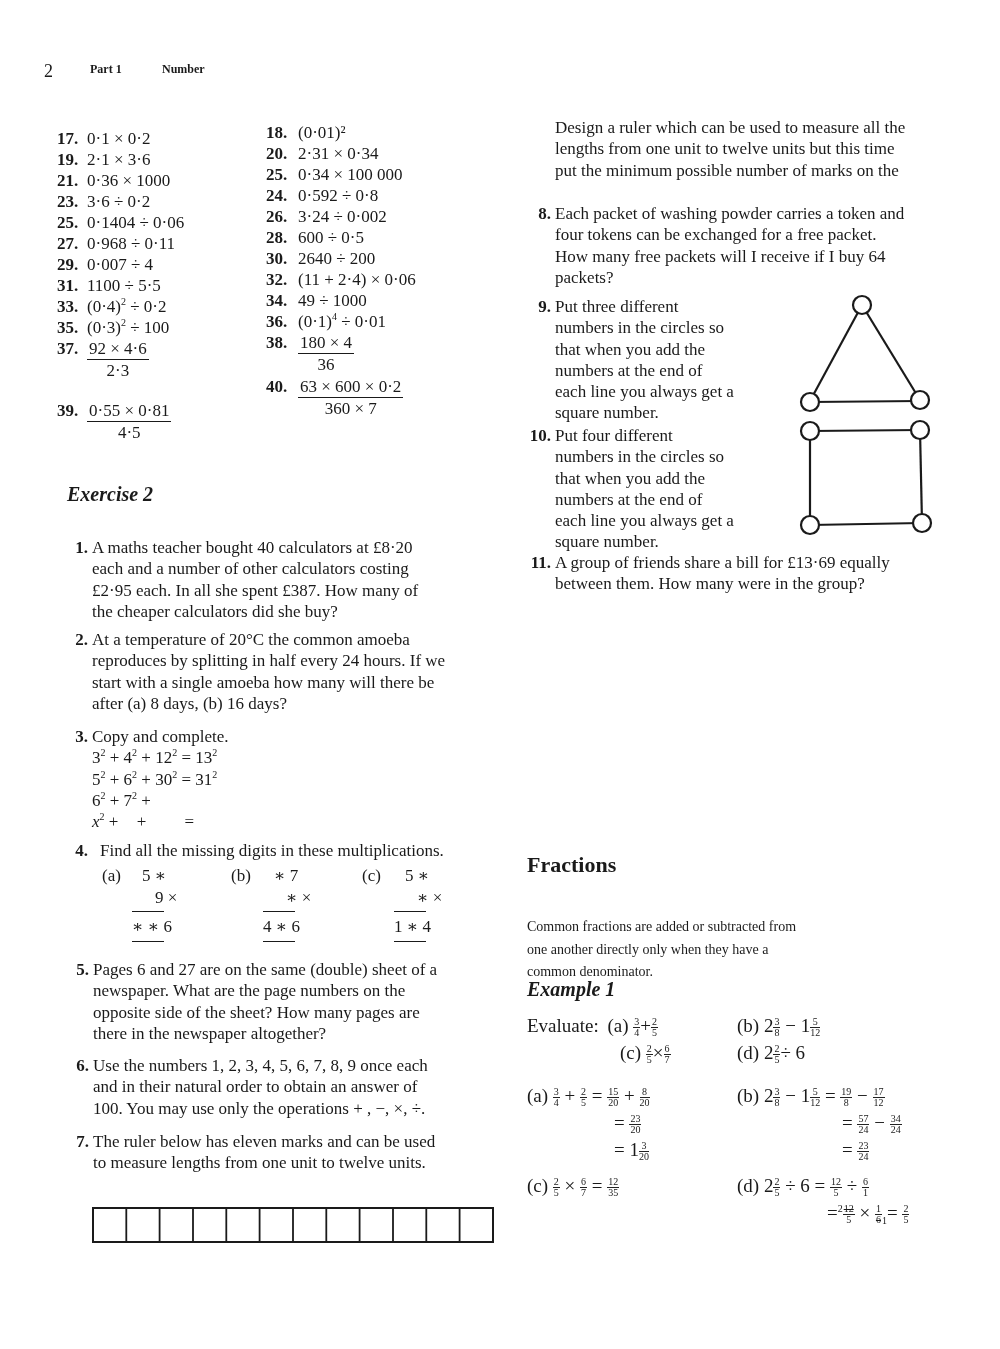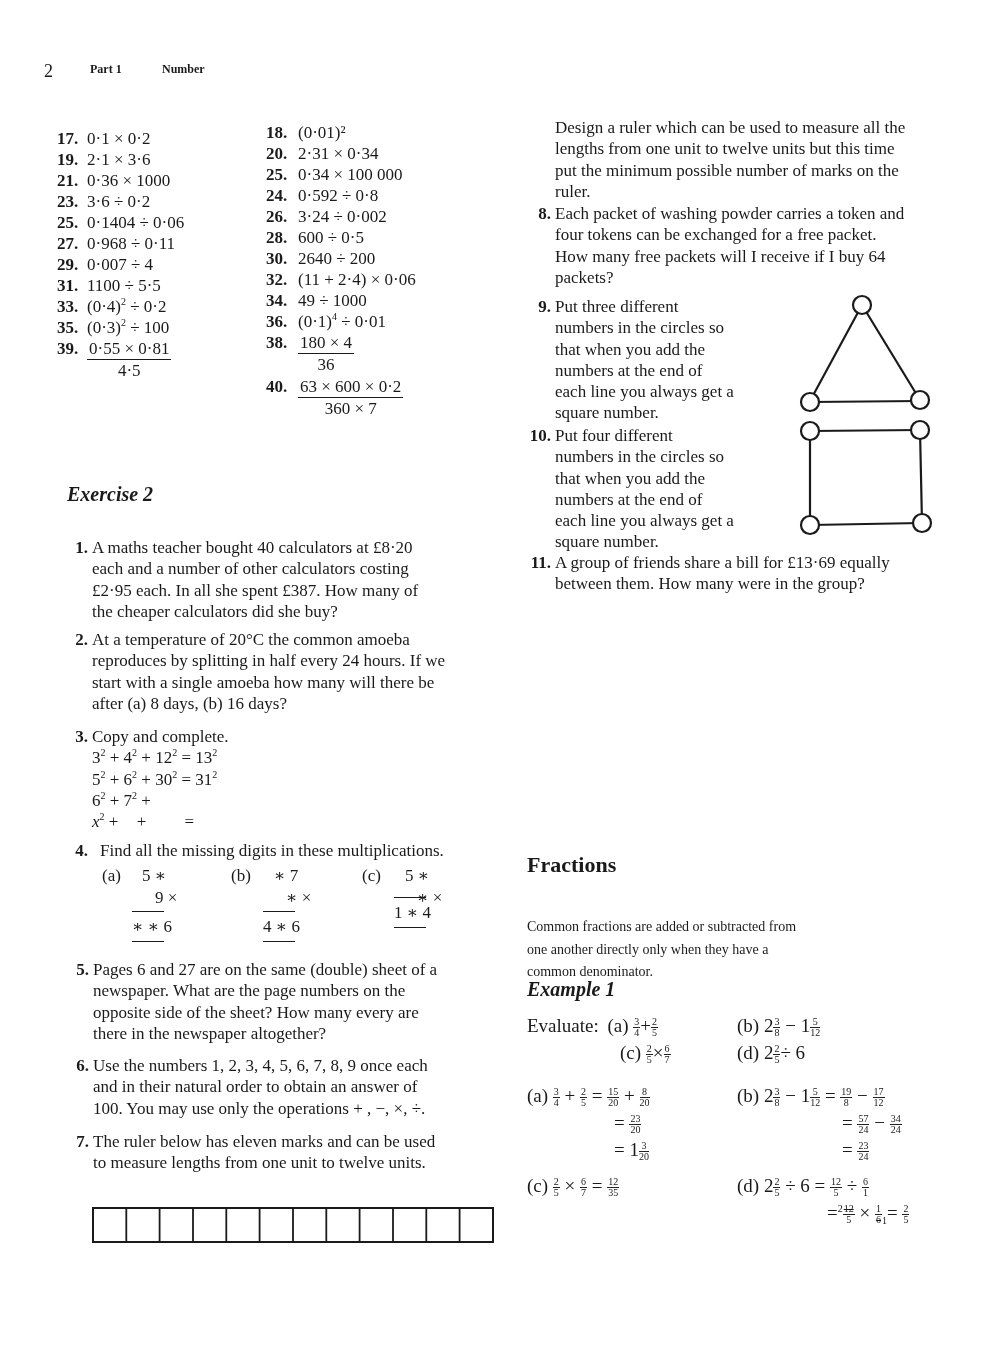--- a/index.html
+++ b/index.html
@@ -36,21 +36,22 @@
   <div class="line"><span class="num" style="width:30px">17.</span><span>0·1 × 0·2</span></div>
   <div class="line"><span class="num" style="width:30px">19.</span><span>2·1 × 3·6</span></div>
   <div class="line"><span class="num" style="width:30px">21.</span><span>0·36 × 1000</span></div>
   <div class="line"><span class="num" style="width:30px">23.</span><span>3·6 ÷ 0·2</span></div>
   <div class="line"><span class="num" style="width:30px">25.</span><span>0·1404 ÷ 0·06</span></div>
   <div class="line"><span class="num" style="width:30px">27.</span><span>0·968 ÷ 0·11</span></div>
   <div class="line"><span class="num" style="width:30px">29.</span><span>0·007 ÷ 4</span></div>
   <div class="line"><span class="num" style="width:30px">31.</span><span>1100 ÷ 5·5</span></div>
   <div class="line"><span class="num" style="width:30px">33.</span><span>(0·4)</span><sup>2</sup><span> ÷ 0·2</span></div>
   <div class="line"><span class="num" style="width:30px">35.</span><span>(0·3)</span><sup>2</sup><span> ÷ 100</span></div>
-  <div class="line" style="height:42px;"><span class="num" style="width:30px;vertical-align:top">39.</span><span class="frac" style="vertical-align:top"><span class="t">0·55 × 0·81</span><span class="b">4·5</span></span></div>
+  <div class="line" style="height:42px;"><span class="num" style="width:30px;vertical-align:top">37.</span><span class="frac" style="vertical-align:top"><span class="t">92 × 4·6</span><span class="b">2·3</span></span></div>
+  <div class="line" style="height:42px;margin-top:20px;"><span class="num" style="width:30px;vertical-align:top">39.</span><span class="frac" style="vertical-align:top"><span class="t">0·55 × 0·81</span><span class="b">4·5</span></span></div>
 </div>
 
 <div class="abs" style="left:266px;top:122px;width:230px;">
   <div class="line"><span class="num" style="width:32px">18.</span><span>(0·01)²</span></div>
   <div class="line"><span class="num" style="width:32px">20.</span><span>2·31 × 0·34</span></div>
   <div class="line"><span class="num" style="width:32px">25.</span><span>0·34 × 100 000</span></div>
   <div class="line"><span class="num" style="width:32px">24.</span><span>0·592 ÷ 0·8</span></div>
   <div class="line"><span class="num" style="width:32px">26.</span><span>3·24 ÷ 0·002</span></div>
   <div class="line"><span class="num" style="width:32px">28.</span><span>600 ÷ 0·5</span></div>
   <div class="line"><span class="num" style="width:32px">30.</span><span>2640 ÷ 200</span></div>
@@ -102,28 +103,28 @@
 <div class="mult" style="left:231px;top:865px;">
   <span>(b)</span>
   <span class="abs" style="left:43px;top:0;white-space:nowrap">∗ 7</span>
   <span class="abs" style="left:55px;top:22px;white-space:nowrap">∗ ×</span>
   <span class="abs ol ul" style="left:32px;top:46px;width:32px;text-align:right;white-space:nowrap;padding:4px 0">4 ∗ 6</span>
 </div>
 <div class="mult" style="left:362px;top:865px;">
   <span>(c)</span>
   <span class="abs" style="left:43px;top:0;white-space:nowrap">5 ∗</span>
   <span class="abs" style="left:55px;top:22px;white-space:nowrap">∗ ×</span>
-  <span class="abs ol ul" style="left:32px;top:32px;width:32px;text-align:left;white-space:nowrap;padding:4px 0">1 ∗ 4</span>
+  <span class="abs ol ul" style="left:32px;top:46px;width:32px;text-align:left;white-space:nowrap;padding:4px 0">1 ∗ 4</span>
 </div>
 
 <div class="q" style="left:93px;top:959px;width:400px;">
   <span class="n">5.</span>
   <div>Pages 6 and 27 are on the same (double) sheet of a</div>
     <div>newspaper. What are the page numbers on the</div>
-    <div>opposite side of the sheet? How many every are</div>
+    <div>opposite side of the sheet? How many pages are</div>
     <div>there in the newspaper altogether?</div>
 </div>
 
 <div class="q" style="left:93px;top:1055px;width:410px;">
   <span class="n">6.</span>
   <div>Use the numbers 1, 2, 3, 4, 5, 6, 7, 8, 9 once each</div>
     <div>and in their natural order to obtain an answer of</div>
     <div>100. You may use only the operations  + , −, ×, ÷.</div>
 </div>
 
@@ -147,21 +148,20 @@
     <line x1="303" y1="3" x2="303" y2="37"></line>
       <line x1="336.3" y1="3" x2="336.3" y2="37"></line>
     <line x1="369.6" y1="3" x2="369.6" y2="37"></line>
   </g>
 </svg>
 
 <div class="q" style="left:555px;top:117px;width:410px;">
   <div>Design a ruler which can be used to measure all the</div>
     <div>lengths from one unit to twelve units but this time</div>
     <div>put the minimum possible number of marks on the</div>
-    <div>ruler.</div>
 </div>
 
 <div class="q" style="left:555px;top:203px;width:410px;">
   <span class="n">8.</span>
   <div>Each packet of washing powder carries a token and</div>
     <div>four tokens can be exchanged for a free packet.</div>
     <div>How many free packets will I receive if I buy 64</div>
     <div>packets?</div>
 </div>
 

